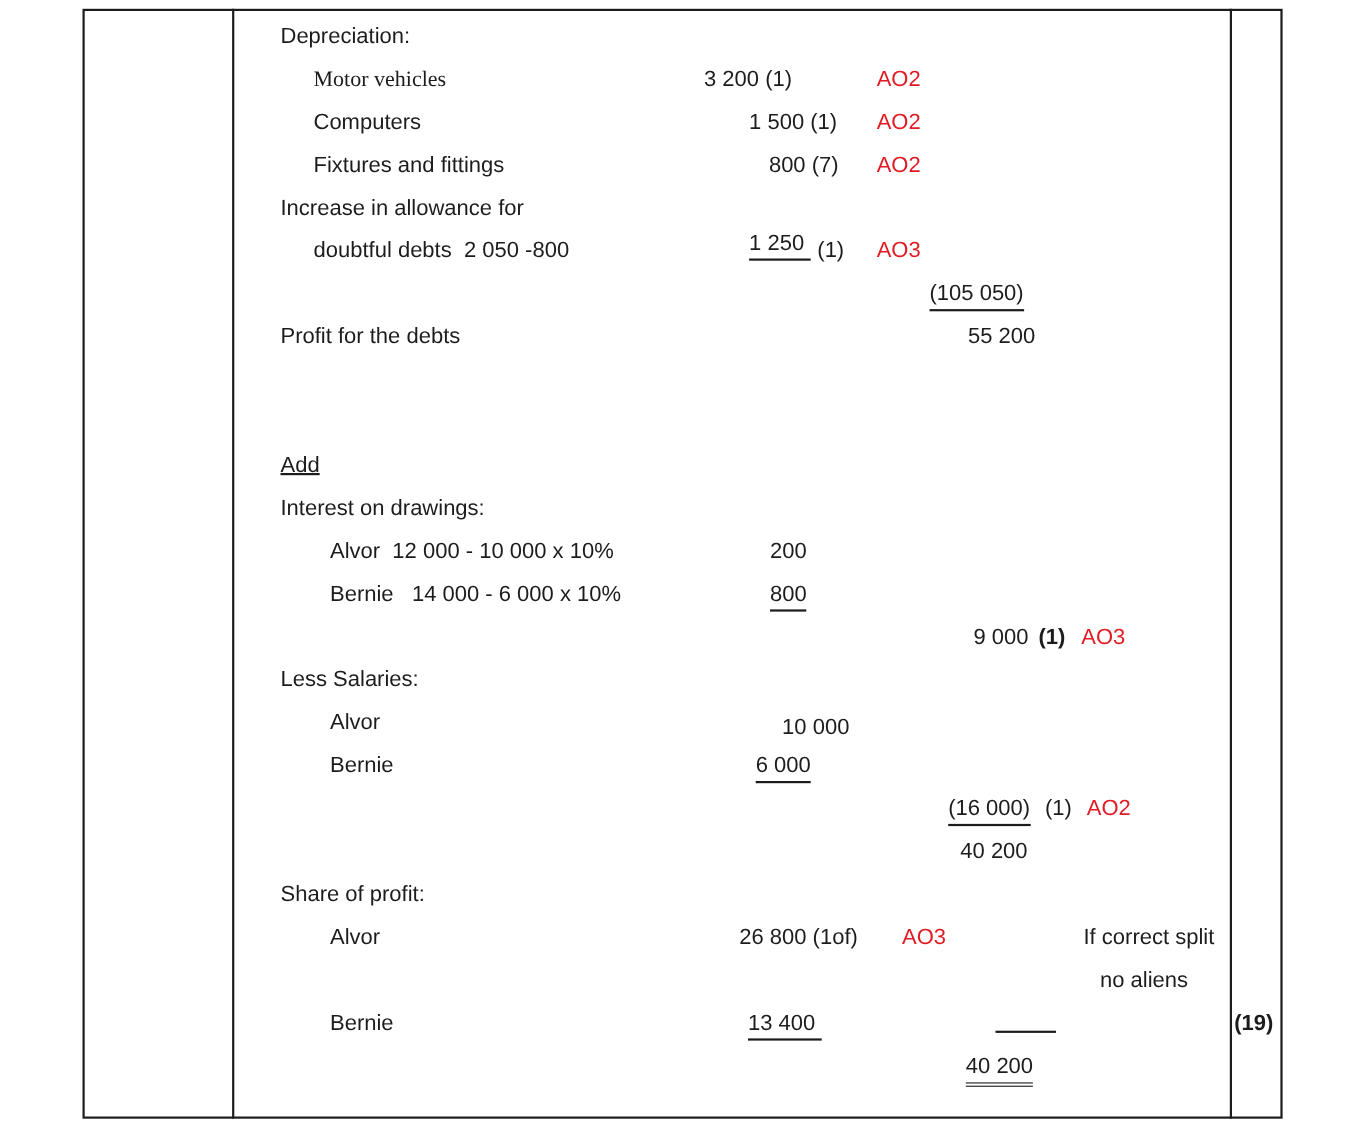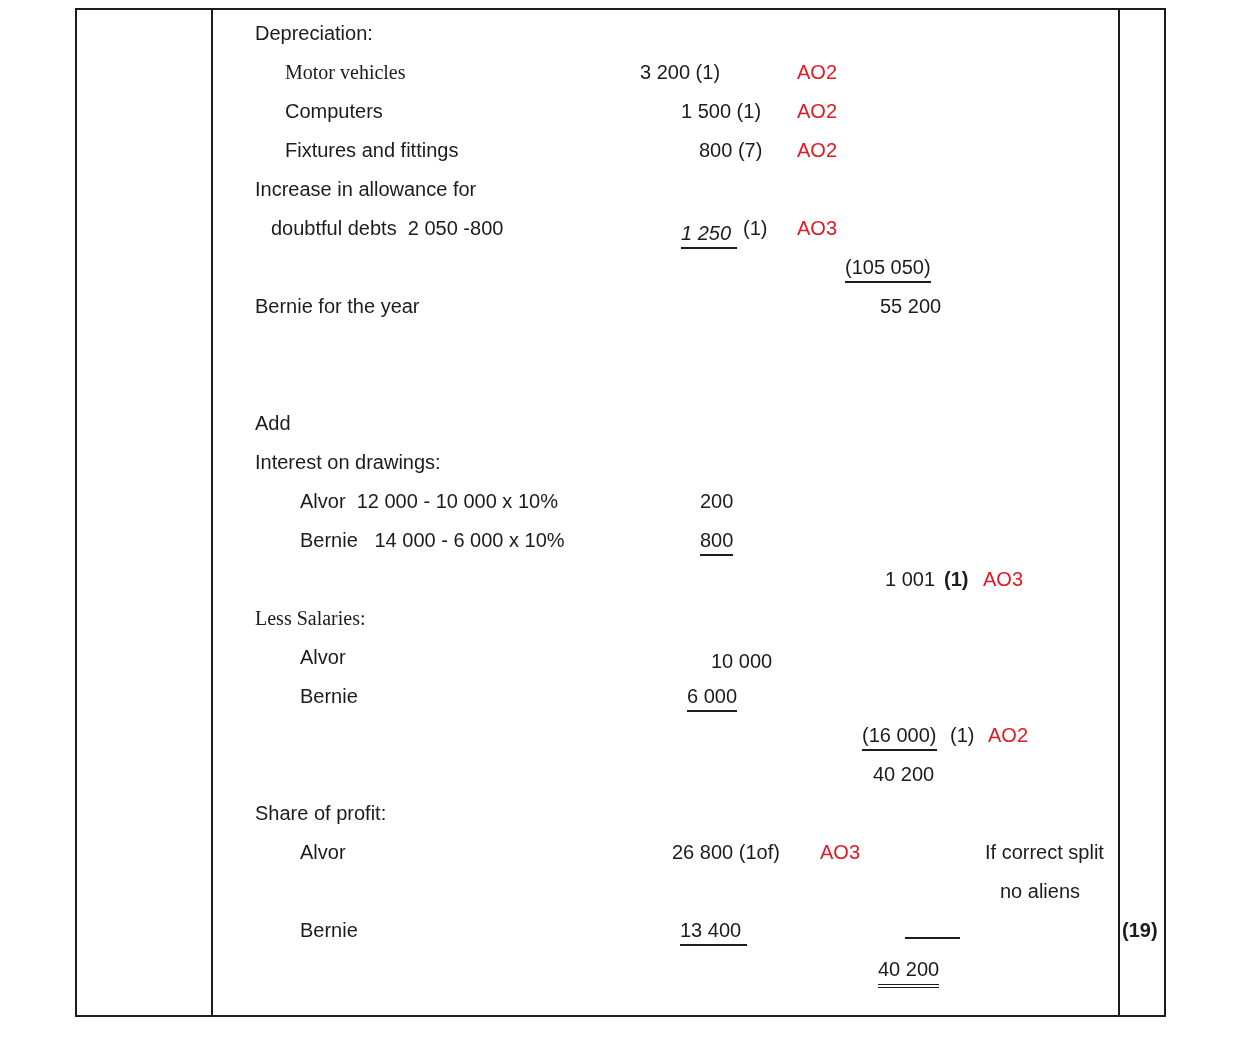--- a/index.html
+++ b/index.html
@@ -69,37 +69,37 @@
       <span class="seg" style="left: 285px; top: 59px; font-family: Liberation Serif, serif;">Motor vehicles</span>
       <span class="seg" style="left: 640px; top: 59px;">3 200 (1)</span>
       <span class="seg red" style="left: 797px; top: 59px;">AO2</span>
       <span class="seg" style="left: 285px; top: 98px;">Computers</span>
       <span class="seg" style="left: 681px; top: 98px;">1 500 (1)</span>
       <span class="seg red" style="left: 797px; top: 98px;">AO2</span>
       <span class="seg" style="left: 285px; top: 137px;">Fixtures and fittings</span>
       <span class="seg" style="left: 699px; top: 137px;">800 (7)</span>
       <span class="seg red" style="left: 797px; top: 137px;">AO2</span>
       <span class="seg" style="left: 255px; top: 176px;">Increase in allowance for</span>
-      <span class="seg" style="left: 271px; top: 215px;">doubtful debts  2 050 -800</span>
-      <span class="seg u1" style="left: 681px; top: 220px; font-style: italic;">1 250 </span>
+      <span class="seg" style="left: 285px; top: 215px;">doubtful debts  2 050 -800</span>
+      <span class="seg u1" style="left: 681px; top: 208px;">1 250 </span>
       <span class="seg" style="left: 743px; top: 215px;">(1)</span>
       <span class="seg red" style="left: 797px; top: 215px;">AO3</span>
       <span class="seg u1" style="left: 845px; top: 254px;">(105 050)</span>
-      <span class="seg" style="left: 255px; top: 293px;">Bernie for the year</span>
+      <span class="seg" style="left: 255px; top: 293px;">Profit for the debts</span>
       <span class="seg" style="left: 880px; top: 293px;">55 200</span>
-      <span class="seg" style="left: 255px; top: 410px;">Add</span>
+      <span class="seg" style="left: 255px; top: 410px; text-decoration: underline;">Add</span>
       <span class="seg" style="left: 255px; top: 449px;">Interest on drawings:</span>
       <span class="seg" style="left: 300px; top: 488px;">Alvor  12 000 - 10 000 x 10%</span>
       <span class="seg" style="left: 700px; top: 488px;">200</span>
       <span class="seg" style="left: 300px; top: 527px;">Bernie   14 000 - 6 000 x 10%</span>
       <span class="seg u1" style="left: 700px; top: 527px;">800</span>
-      <span class="seg" style="left: 885px; top: 566px;">1 001 </span>
+      <span class="seg" style="left: 885px; top: 566px;">9 000 </span>
       <span class="seg bold" style="left: 944px; top: 566px;">(1)</span>
       <span class="seg red" style="left: 983px; top: 566px;">AO3</span>
-      <span class="seg" style="left: 255px; top: 605px; font-family: Liberation Serif, serif;">Less Salaries:</span>
+      <span class="seg" style="left: 255px; top: 605px;">Less Salaries:</span>
       <span class="seg" style="left: 300px; top: 644px;">Alvor</span>
       <span class="seg" style="left: 675px; top: 648px; margin-left: 36px;">10 000</span>
       <span class="seg" style="left: 300px; top: 683px;">Bernie</span>
       <span class="seg u1" style="left: 687px; top: 683px;">6 000</span>
       <span class="seg u1" style="left: 862px; top: 722px;">(16 000)</span>
       <span class="seg" style="left: 950px; top: 722px;">(1)</span>
       <span class="seg red" style="left: 988px; top: 722px;">AO2</span>
       <span class="seg" style="left: 873px; top: 761px;">40 200</span>
       <span class="seg" style="left: 255px; top: 800px;">Share of profit:</span>
       <span class="seg" style="left: 300px; top: 839px;">Alvor</span>

